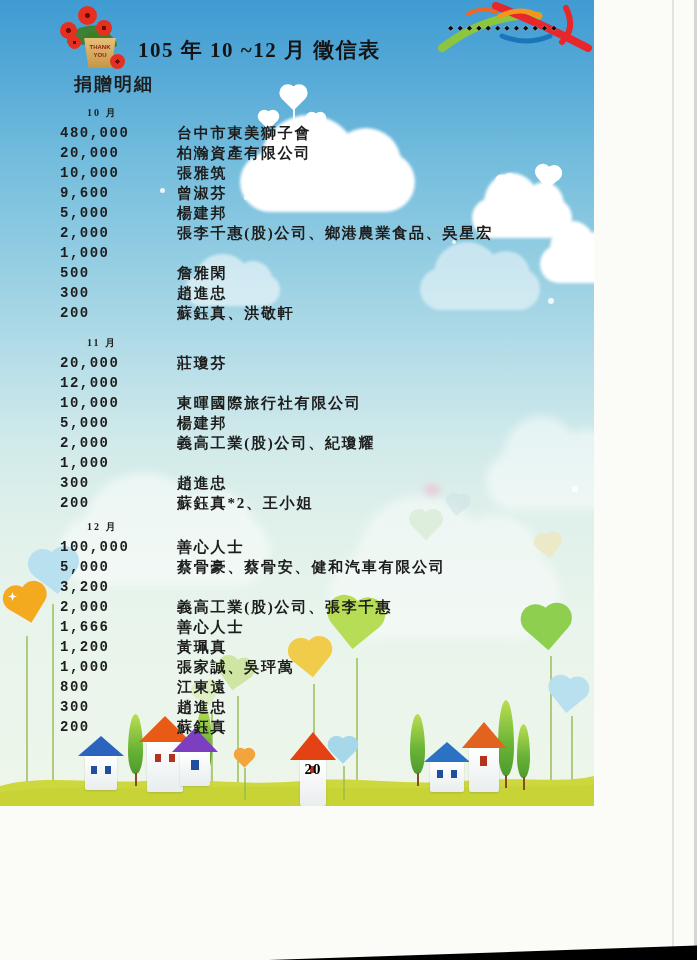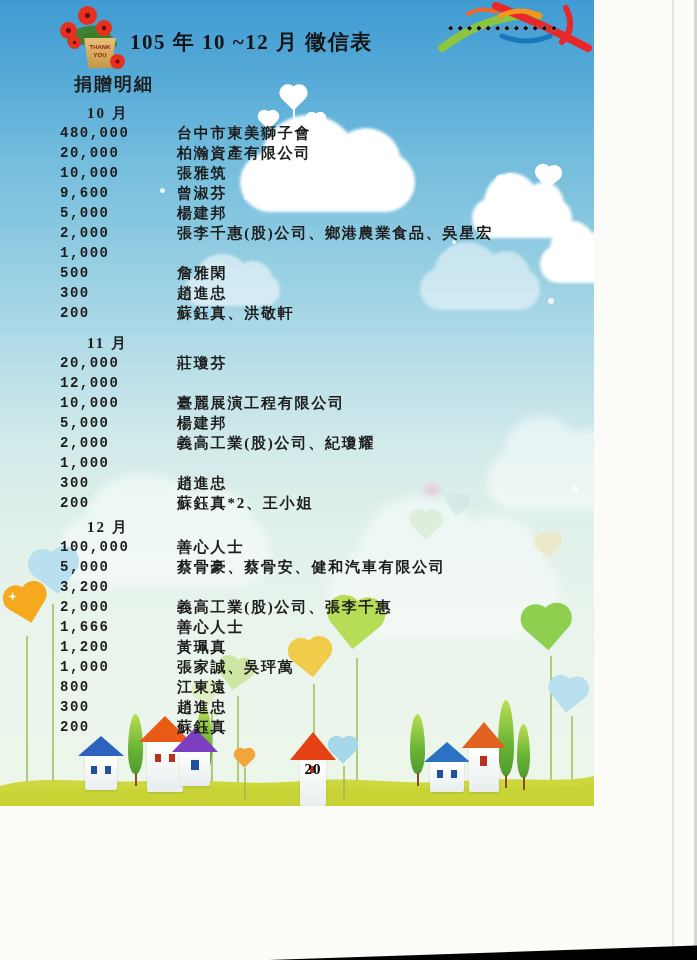--- a/index.html
+++ b/index.html
@@ -57,21 +57,21 @@
   .leaf{position:absolute;background:#3c7d26;border-radius:50% 50% 50% 50%/70% 70% 30% 30%;opacity:.9;}
   .flower{position:absolute;border-radius:50%;
           background:radial-gradient(circle,#6d0d0a 0 19%,#e5301f 20% 72%,#bd150d 100%);}
 
   
   .title{position:absolute;left:126px;top:24px;font-size:21px;font-weight:700;
          letter-spacing:1.5px;color:#141414;z-index:6;}
   .subtitle{position:absolute;left:74px;top:72px;font-size:18px;font-weight:700;
          letter-spacing:2px;z-index:6;}
   .content{position:absolute;left:60px;top:103px;width:530px;z-index:6;}
-  .month{height:20px;line-height:20px;margin-left:27px;font-size:15px;font-weight:700;letter-spacing:2px;}
+  .month{height:20px;line-height:20px;margin-left:27px;font-size:10px;font-weight:700;letter-spacing:2px;}
   .row{display:flex;height:20px;line-height:20px;font-size:15px;}
   .amt{width:96px;font-family:"Liberation Mono","DejaVu Sans Mono",monospace;
        font-weight:700;font-size:14px;letter-spacing:1.5px;}
   .donor{margin-left:21px;font-weight:600;letter-spacing:1.8px;white-space:nowrap;}
   .gap10{margin-bottom:10px;}
   .gap4{margin-bottom:4px;}
   .pageno{position:absolute;left:294px;top:761px;width:38px;text-align:center;font-size:15px;
           font-weight:700;letter-spacing:1px;z-index:7;color:#000;}
 
   
@@ -211,21 +211,21 @@
       <div class="flower" style="left:20px;top:0px;width:19px;height:19px;"></div>
       <div class="flower" style="left:38px;top:14px;width:16px;height:16px;"></div>
       <div class="flower" style="left:10px;top:30px;width:13px;height:13px;"></div>
       <div class="pot-body">
         <div class="pot-label">THANK YOU</div>
       </div>
       <div class="flower" style="left:52px;top:48px;width:15px;height:15px;"></div>
     </div>
   </div>
 
-  <h1 class="title" style="margin:4px;">105 年 10 ~12 月 徵信表</h1>
+  <h1 class="title" style="margin:12px;">105 年 10 ~12 月 徵信表</h1>
   <div class="subtitle">捐贈明細</div>
 
   <div class="content">
     <div class="section gap10">
       <div class="month">10 月</div>
       <div class="rows">
           <div class="row">
             <span class="amt">480,000</span>
             <span class="donor">台中市東美獅子會</span>
           </div>
@@ -271,21 +271,21 @@
       <div class="rows">
           <div class="row">
             <span class="amt">20,000</span>
             <span class="donor">莊瓊芬</span>
           </div>
           <div class="row">
             <span class="amt">12,000</span>
           </div>
           <div class="row">
             <span class="amt">10,000</span>
-            <span class="donor">臺麗展演工程有限公司</span>
+            <span class="donor">東暉國際旅行社有限公司</span>
           </div>
           <div class="row">
             <span class="amt">5,000</span>
             <span class="donor">楊建邦</span>
           </div>
           <div class="row">
             <span class="amt">2,000</span>
             <span class="donor">義高工業(股)公司、紀瓊耀</span>
           </div>
           <div class="row">

